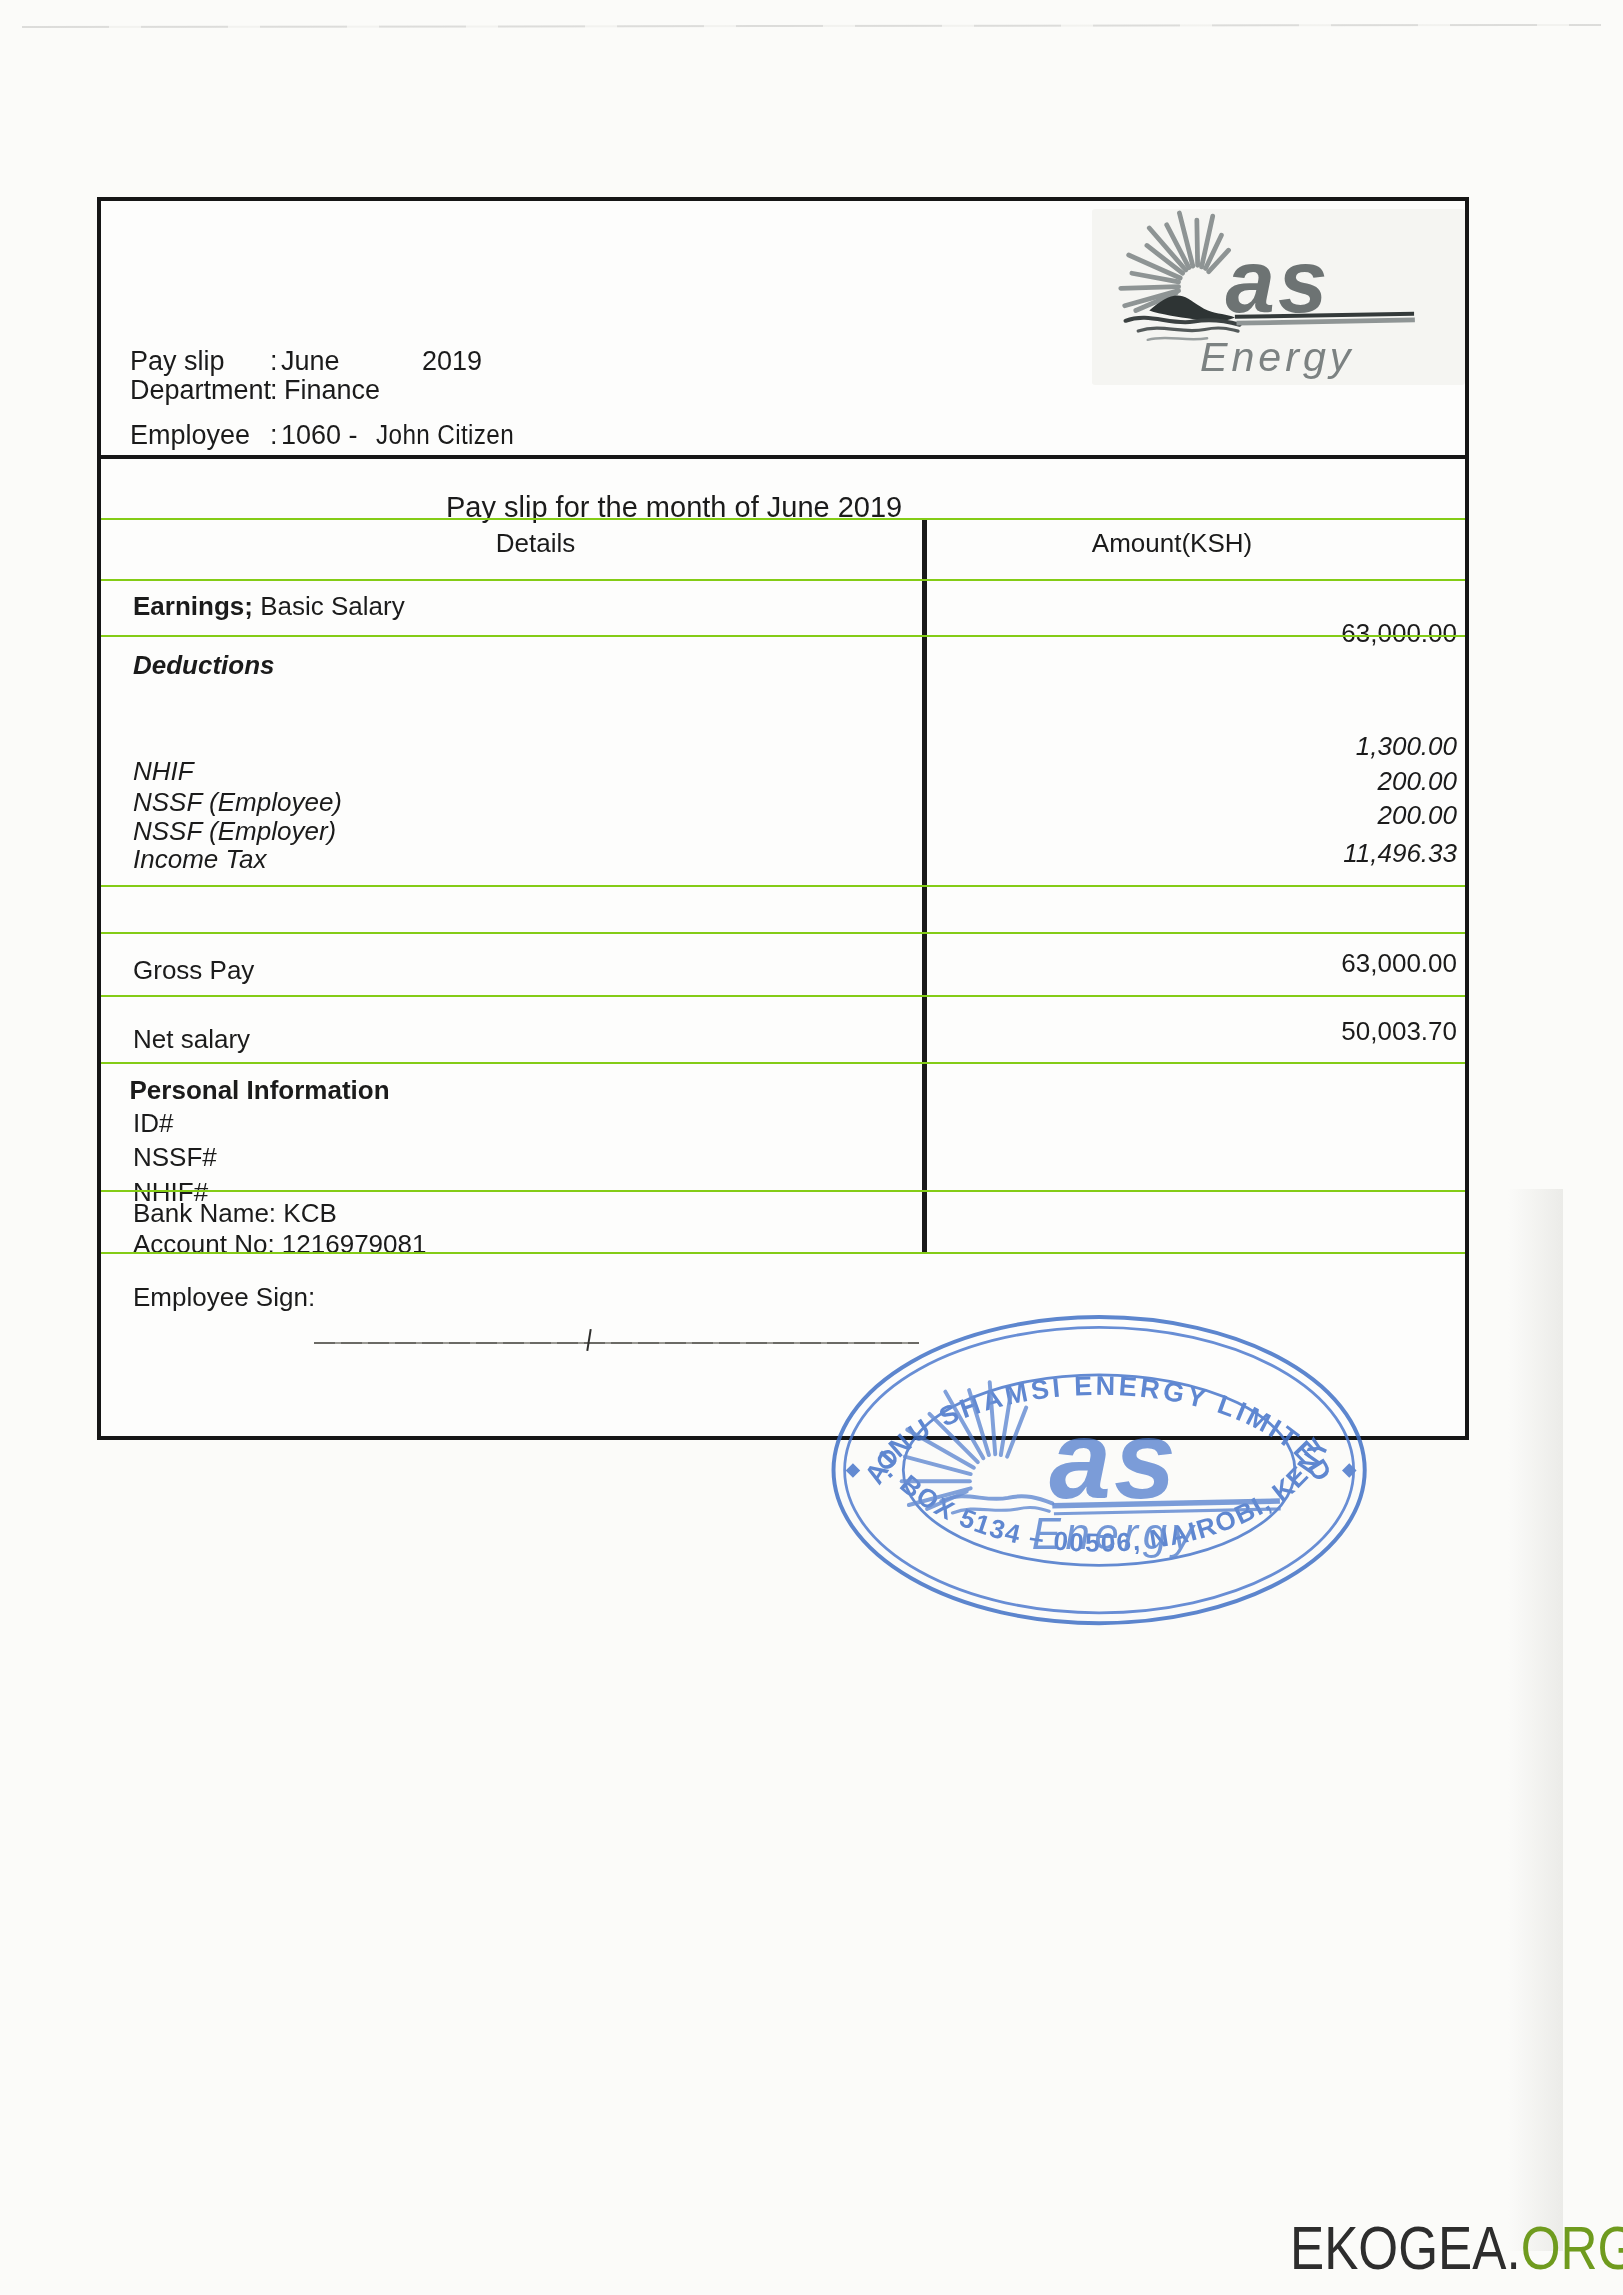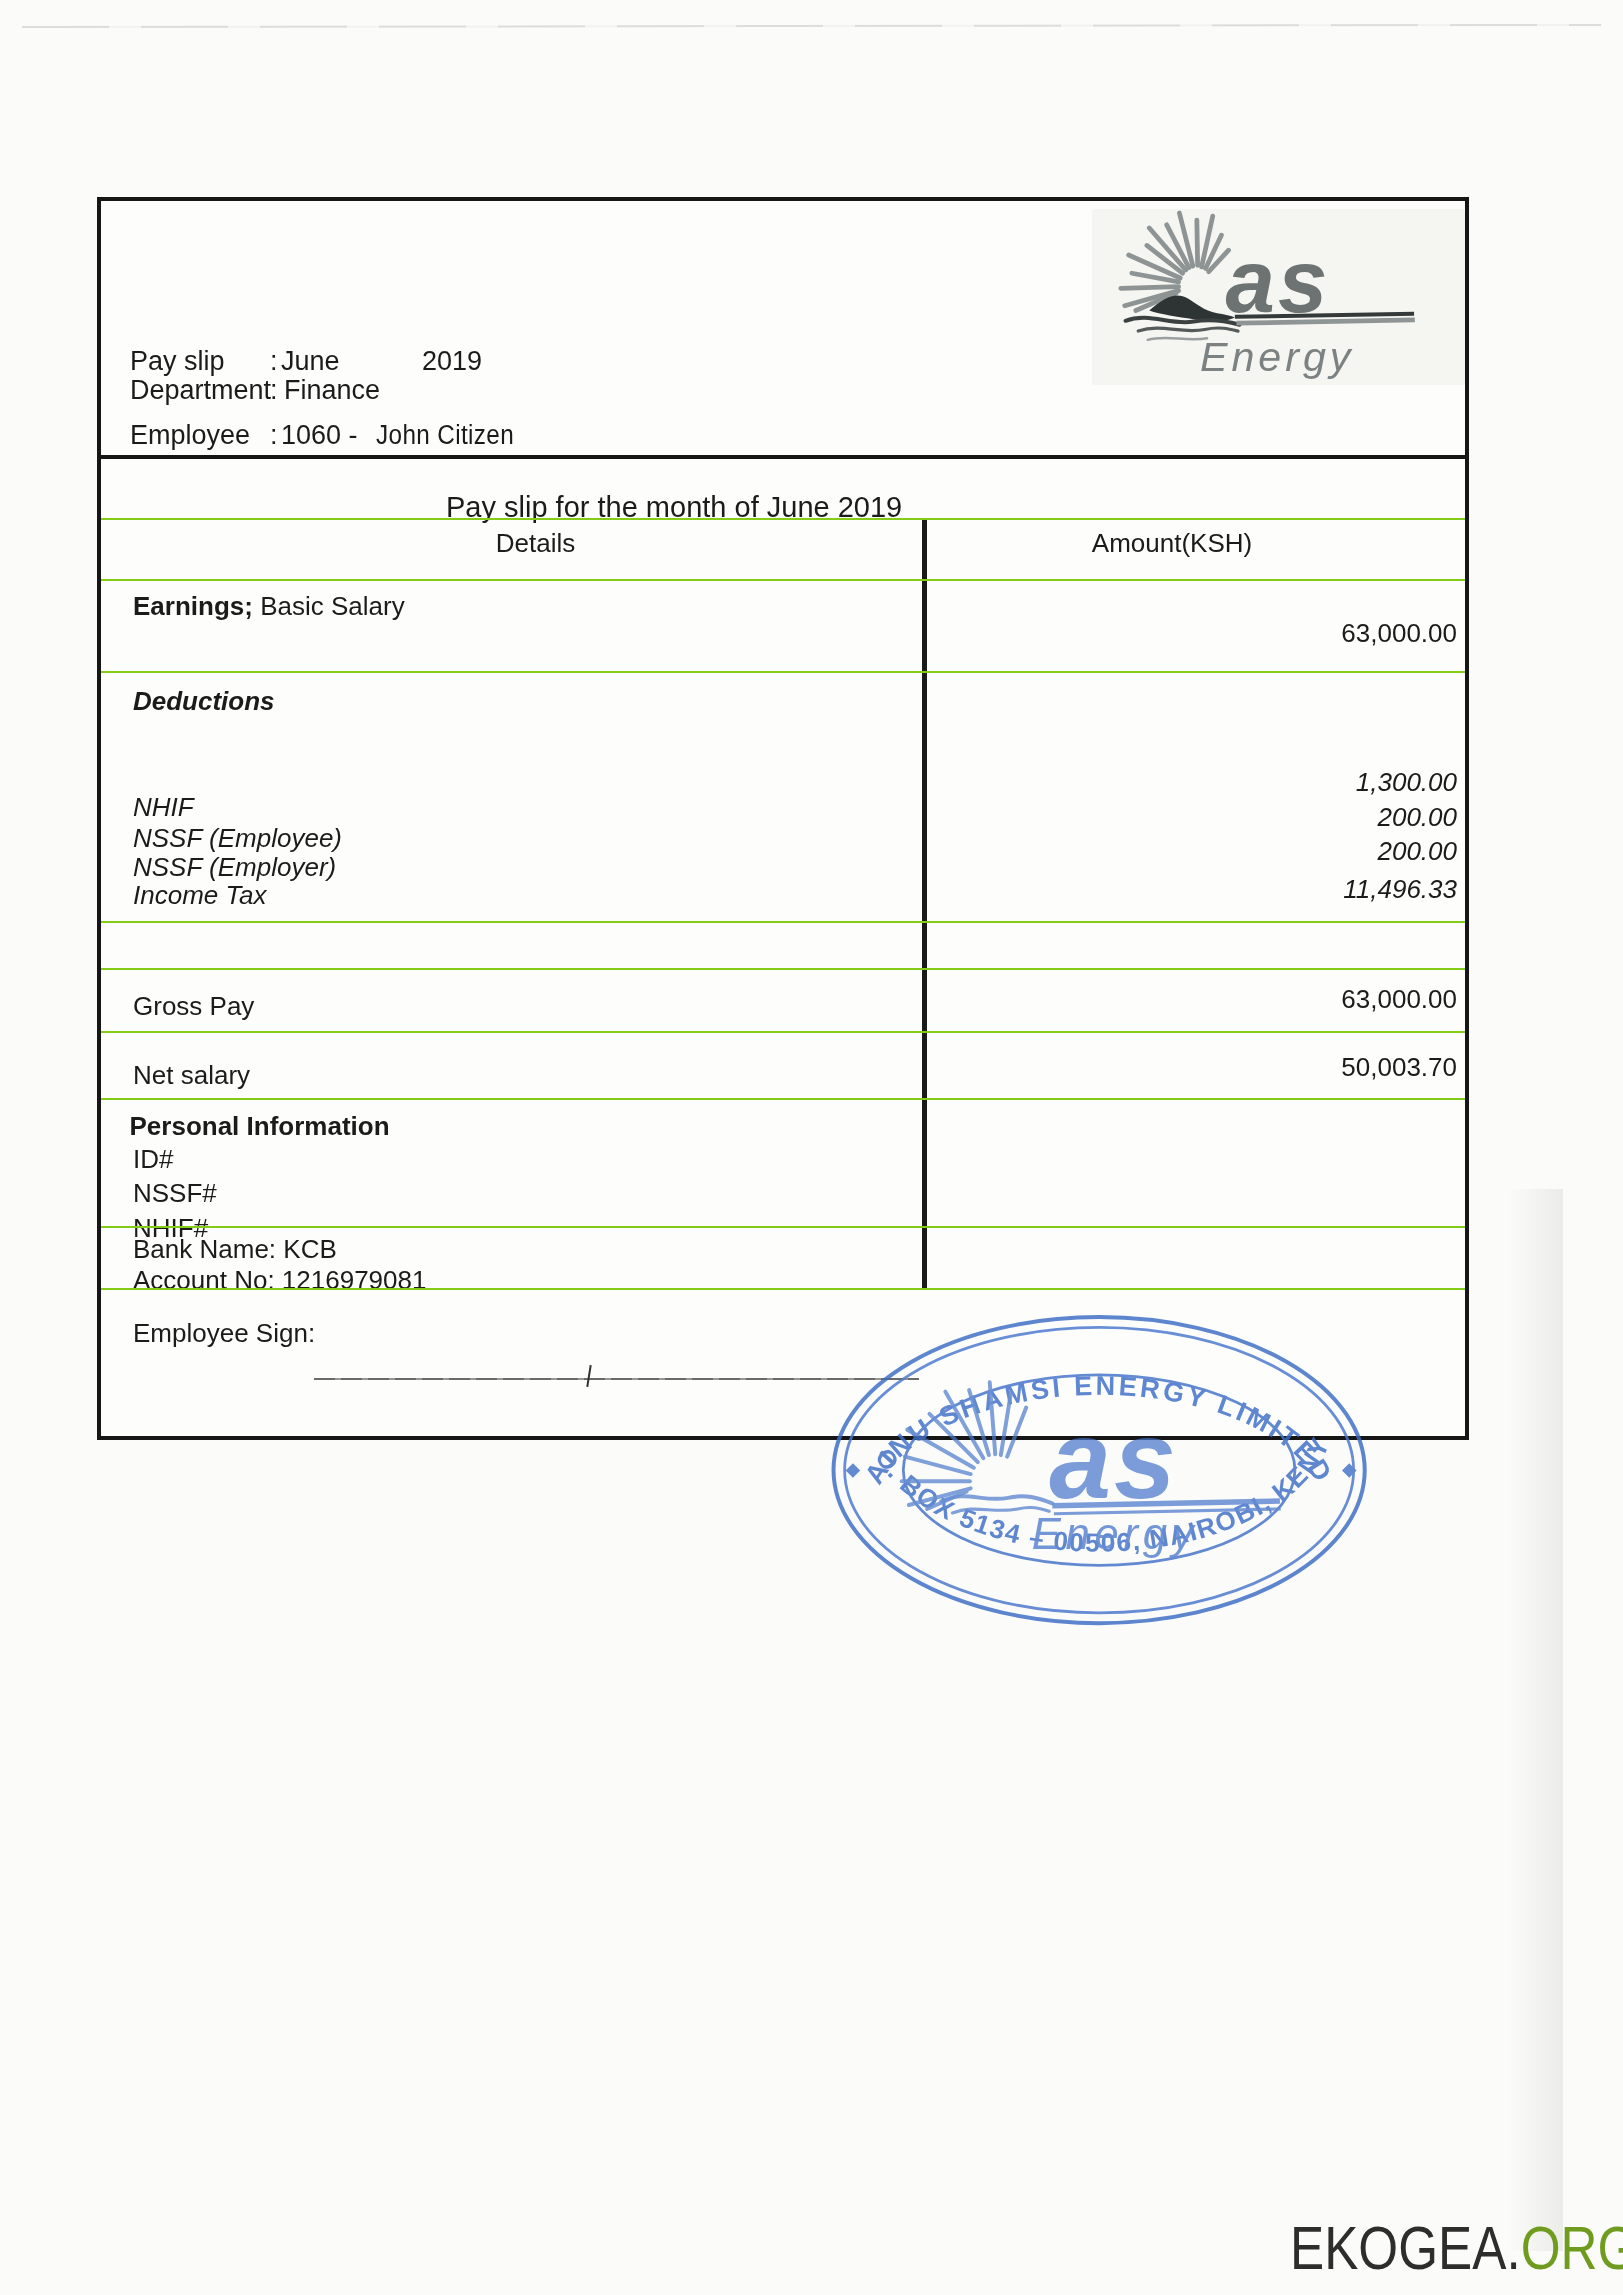--- a/index.html
+++ b/index.html
@@ -27,21 +27,21 @@
   .hline{position:absolute;font-size:27px;white-space:nowrap;}
   .logo-svg{position:absolute;left:991px;top:8px;background:#f5f5f2;border-radius:3.2px;}
   
   .r-title{height:63px;border-top:4.8px solid #161616;}
   .title-text{position:absolute;left:345px;top:11px;font-size:29px;margin-top:21px;}
   .r-colhead{height:61px;}
   .colhead-cell{position:absolute;top:8px;font-size:26px;text-align:center;}
   .c-details{left:0;width:821px;transform:translateX(24px);}
   .c-amount{left:826px;right:0;transform:translateX(-24px);}
   
-  .r-earn{height:92px;}
+  .r-earn{height:56px;}
   .r-deduct{height:250px;font-style:italic;}
   .r-empty{height:47px;}
   .r-gross{height:63px;}
   .r-net{height:67px;}
   .r-personal{height:128px;}
   .r-bank{height:62px;}
   .r-sign{height:101px;border-bottom:none;}
   .lbl{position:absolute;left:32px;font-size:26px;white-space:nowrap;}
   .narrow{display:inline-block;transform:scaleX(.9);transform-origin:left bottom;
           letter-spacing:0.4px;}

